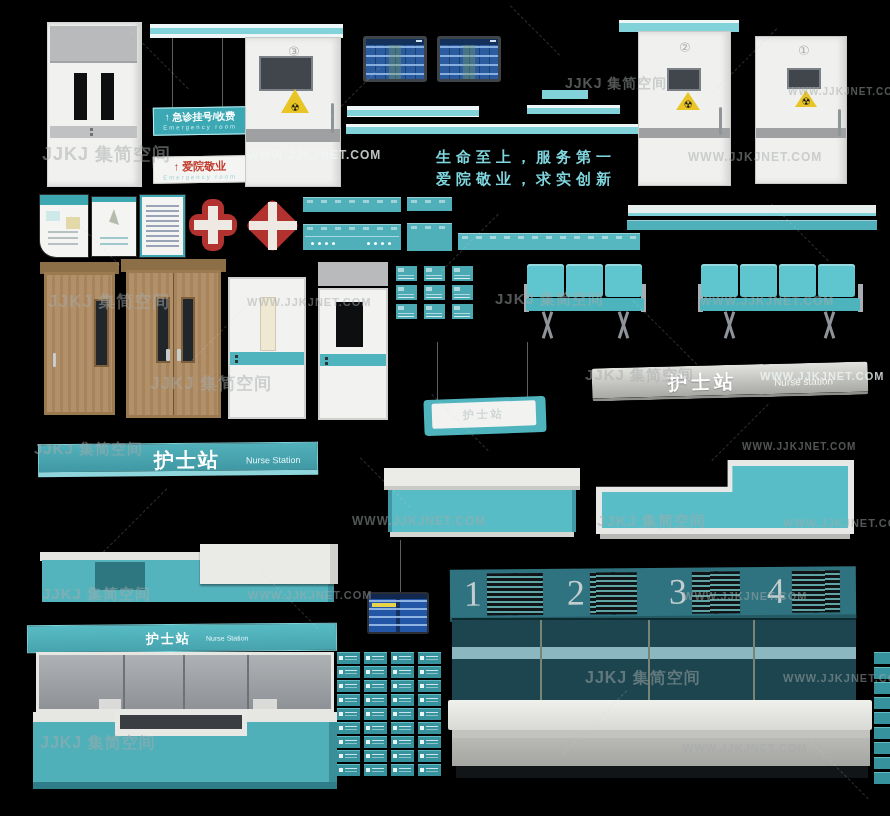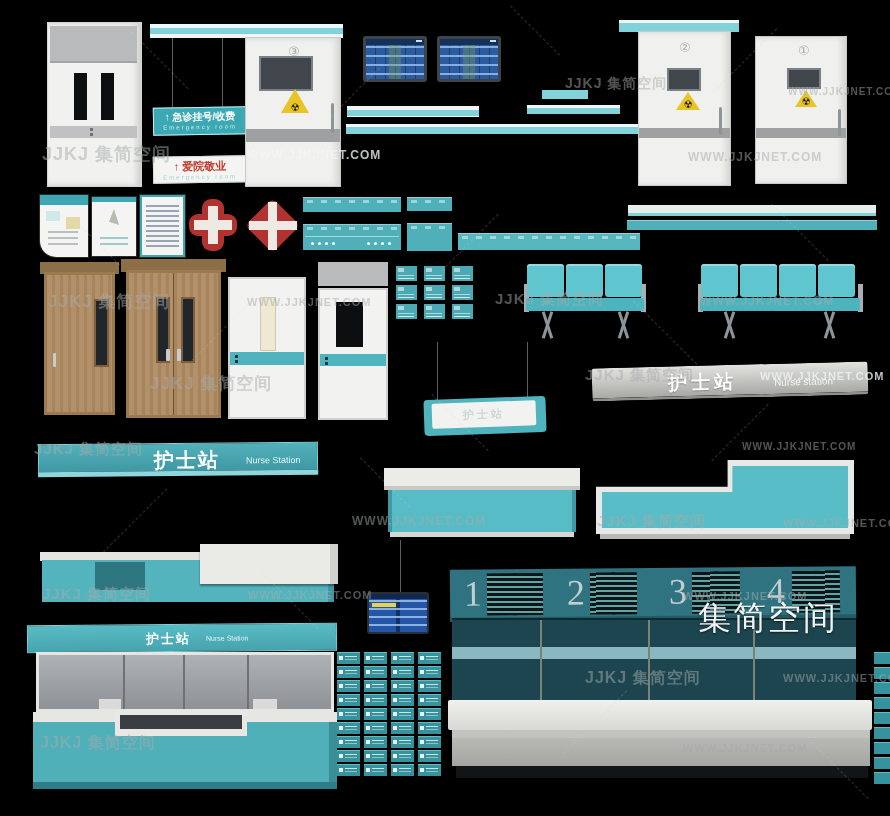--- a/index.html
+++ b/index.html
@@ -122,20 +122,24 @@
     <div class="scr">
         <b></b>
       </div>
   </div>
   <div class="a monitor" style="left:437px;top:36px;">
     <div class="scr">
         <b></b>
       </div>
   </div>
 
+  <div class="a" style="left:436px;top:146px;width:210px;color:#7fd6de;font-weight:bold;font-size:15px;letter-spacing:5px;line-height:22px;">
+    <div>生命至上，服务第一</div>
+    <div>爱院敬业，求实创新</div>
+  </div>
 
   <div class="a raddoor" style="left:638px;top:31px;width:93px;height:155px;">
     <div class="num" style="left:40px;top:8px;">②</div>
     <div class="win" style="left:28px;top:36px;width:30px;height:19px;"></div>
     <div class="tri" style="left:37px;top:60px;width:24px;height:18px;">
         <span>☢</span>
       </div>
     <div class="band" style="top:96px;height:10px;"></div>
     <div class="handle" style="left:80px;top:75px;height:28px;"></div>
   </div>
@@ -570,14 +574,13 @@
       <div class="wm gray" style="left: 783px; top: 517px; font-size: 11px;">WWW.JJKJNET.COM</div>
       <div class="wm gray" style="left: 42px; top: 585px; font-size: 15px;">JJKJ 集简空间</div>
       <div class="wm gray" style="left: 248px; top: 589px; font-size: 11px;">WWW.JJKJNET.COM</div>
       <div class="wm gray" style="left: 683px; top: 590px; font-size: 11px;">WWW.JJKJNET.COM</div>
       <div class="wm gray" style="left: 585px; top: 668px; font-size: 16px;">JJKJ 集简空间</div>
       <div class="wm gray" style="left: 783px; top: 672px; font-size: 11px;">WWW.JJKJNET.COM</div>
       <div class="wm gray" style="left: 40px; top: 733px; font-size: 16px;">JJKJ 集简空间</div>
       <div class="wm gray" style="left: 683px; top: 742px; font-size: 11px;">WWW.JJKJNET.COM</div>
     </div>
 
-  <div class="a" style="left:698px;top:596px;font-size:33px;color:#f2f4f4;letter-spacing:2px;text-shadow:0 1px 2px rgba(0,0,0,.6);">集简空间</div>
 </div>
 
 </body></html>

